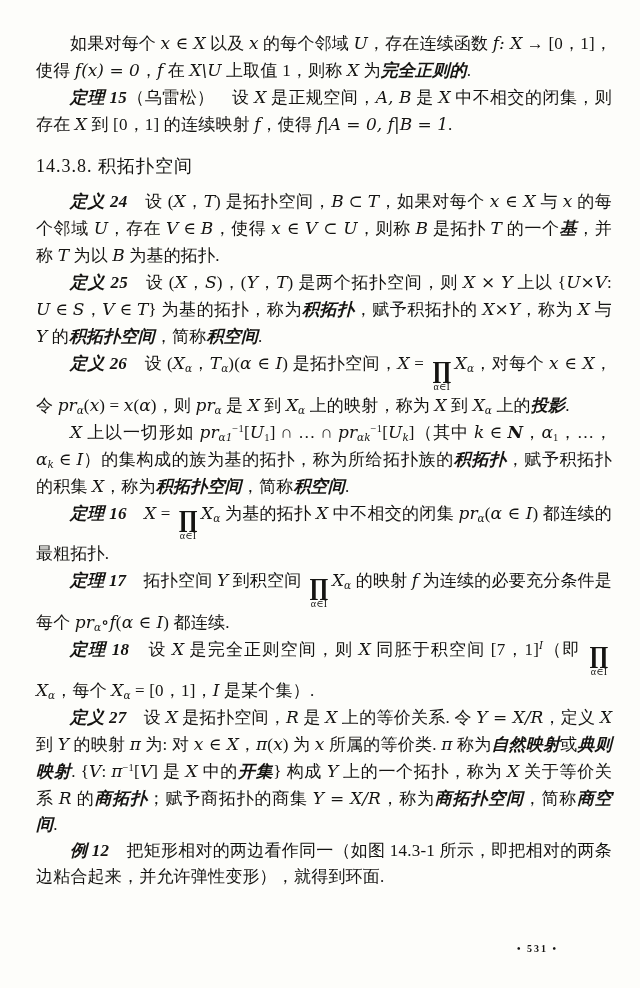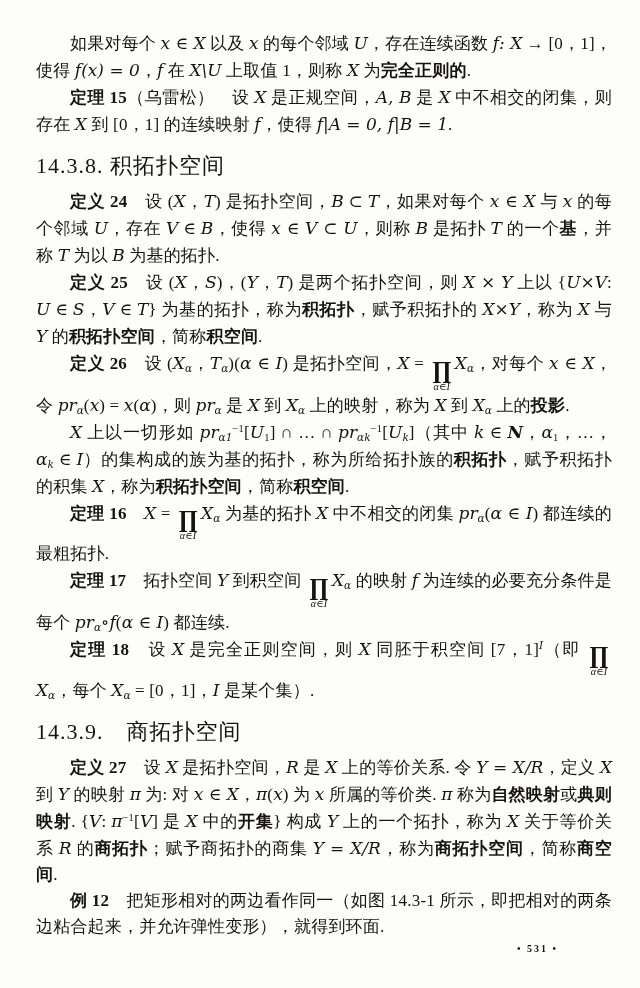--- a/index.html
+++ b/index.html
@@ -18,27 +18,27 @@
     font-size: 17px;
     line-height: 26px;
   }
   .para {
     margin: 0;
     text-indent: 2em;
     text-align: justify;
     letter-spacing: 0.2px;
   }
   .sec {
-    font-size: 22px;
+    font-size: 18px;
     font-weight: normal;
     margin: 15px 0 9px 0;
     text-indent: 0;
     letter-spacing: 1px;
   }
-  .b { font-weight: bold; }
+  .b { font-weight: bold; font-style: italic; }
   .i, .scr {
     font-style: italic;
     font-family: "DejaVu Serif", serif;
     letter-spacing: 0;
   }
   sup, sub {
     font-size: 62%;
     line-height: 0;
   }
   sup { vertical-align: 0.55em; }
@@ -46,21 +46,21 @@
   .prod {
     display: inline-flex;
     flex-direction: column;
     align-items: center;
     vertical-align: -0.5em;
     line-height: 1;
     margin: 0 3px;
     text-indent: 0;
   }
   .psym { font-size: 24px; font-weight: bold; }
-  .punder { font-size: 10px; font-style: italic; margin-top: 0px; }
+  .punder { font-size: 10px; margin-top: 0px; }
   .pageno {
     position: absolute;
     right: 82px;
     bottom: 26px;
     font-size: 10px;
     font-weight: bold;
     letter-spacing: 2px;
   }
 </style>
 </head>
@@ -86,19 +86,18 @@
       </span><span class="i">X</span><sub class="i">α</sub><span> 为基的拓扑 </span><span class="i">X</span><span> 中不相交的闭集 </span><span class="i">pr</span><sub class="i">α</sub><span>(</span><span class="i">α ∈ I</span><span>) 都连续的最粗拓扑.</span></p>
   <p class="para"><span class="b">定理 17</span><span>　拓扑空间 </span><span class="i">Y</span><span> 到积空间 </span><span class="prod">
         <span class="psym">∏</span>
         <span class="punder">α∈I</span>
       </span><span class="i">X</span><sub class="i">α</sub><span> 的映射 </span><span class="i">f</span><span> 为连续的必要充分条件是每个 </span><span class="i">pr</span><sub class="i">α</sub><span>∘</span><span class="i">f</span><span>(</span><span class="i">α ∈ I</span><span>) 都连续.</span></p>
   <p class="para"><span class="b">定理 18</span><span>　设 </span><span class="i">X</span><span> 是完全正则空间，则 </span><span class="i">X</span><span> 同胚于积空间 [7，1]</span><sup class="i">I</sup><span>（即 </span><span class="prod">
         <span class="psym">∏</span>
         <span class="punder">α∈I</span>
       </span><span class="i">X</span><sub class="i">α</sub><span>，每个 </span><span class="i">X</span><sub class="i">α</sub><span> = [0，1]，</span><span class="i">I</span><span> 是某个集）.</span></p>
 
-  <h2 class="sec">14.3.9.　商拓扑空间</h2>
 
   <p class="para"><span class="b">定义 27</span><span>　设 </span><span class="i">X</span><span> 是拓扑空间，</span><span class="i">R</span><span> 是 </span><span class="i">X</span><span> 上的等价关系. 令 </span><span class="i">Y = X/R</span><span>，定义 </span><span class="i">X</span><span> 到 </span><span class="i">Y</span><span> 的映射 </span><span class="i">π</span><span> 为: 对 </span><span class="i">x ∈ X</span><span>，</span><span class="i">π</span><span>(</span><span class="i">x</span><span>) 为 </span><span class="i">x</span><span> 所属的等价类. </span><span class="i">π</span><span> 称为</span><span class="b">自然映射</span><span>或</span><span class="b">典则映射</span><span>. {</span><span class="i">V</span><span>: </span><span class="i">π</span><sup>−1</sup><span>[</span><span class="i">V</span><span>] 是 </span><span class="i">X</span><span> 中的</span><span class="b">开集</span><span>} 构成 </span><span class="i">Y</span><span> 上的一个拓扑，称为 </span><span class="i">X</span><span> 关于等价关系 </span><span class="i">R</span><span> 的</span><span class="b">商拓扑</span><span>；赋予商拓扑的商集 </span><span class="i">Y = X/R</span><span>，称为</span><span class="b">商拓扑空间</span><span>，简称</span><span class="b">商空间</span><span>.</span></p>
   <p class="para"><span class="b">例 12</span><span>　把矩形相对的两边看作同一（如图 14.3-1 所示，即把相对的两条边粘合起来，并允许弹性变形），就得到环面.</span></p>
 
   <div class="pageno">• 531 •</div>
 </div>
 
 </body></html>

